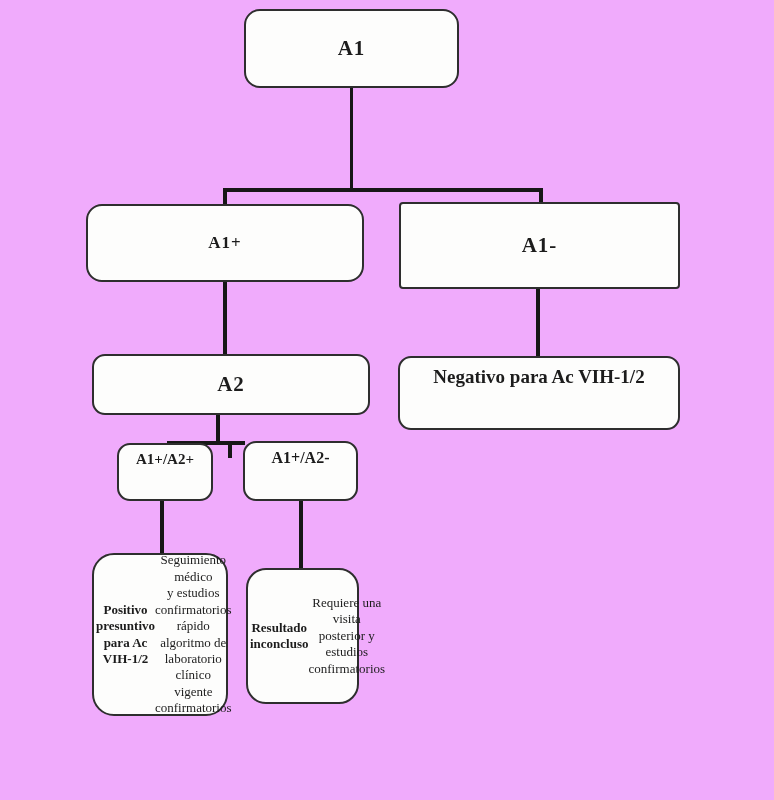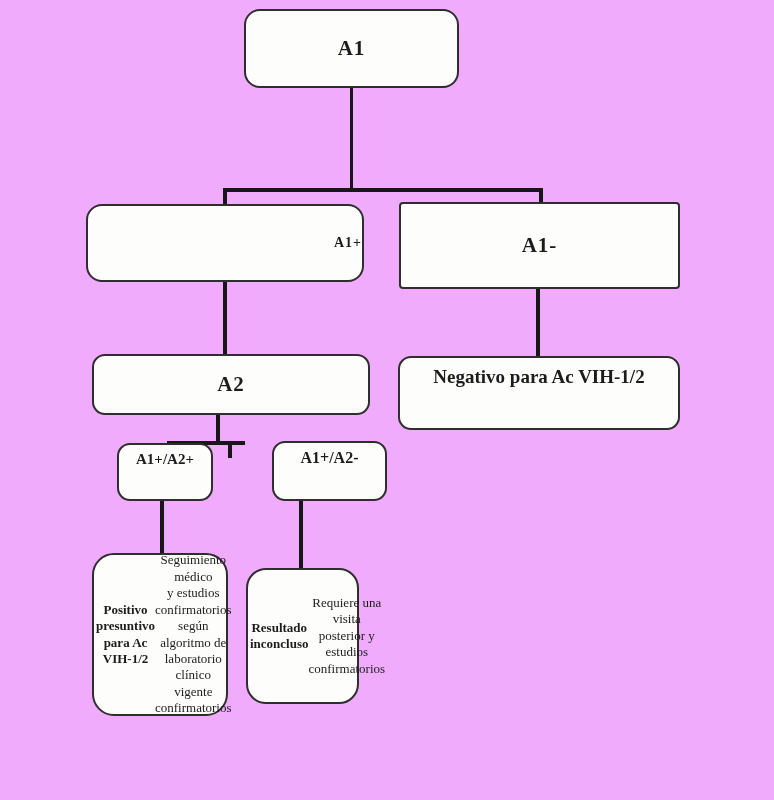--- a/index.html
+++ b/index.html
@@ -39,41 +39,41 @@
   }
   .multiline {
     white-space: pre-line;
   }
   #node-a1 {
     left: 244px; top: 9px; width: 215px; height: 79px;
     border-radius: 16px; font-size: 21px; letter-spacing: 1px;
   }
   #node-a1-plus {
     left: 86px; top: 204px; width: 278px; height: 78px;
-    border-radius: 16px; font-size: 14px; letter-spacing: 1px; justify-content: flex-end;
+    border-radius: 16px; font-size: 17px; letter-spacing: 1px;
   }
   #node-a1-minus {
     left: 399px; top: 202px; width: 281px; height: 87px;
     border-radius: 4px; font-size: 21px; letter-spacing: 1px;
   }
   #node-a2 {
     left: 92px; top: 354px; width: 278px; height: 61px;
     border-radius: 13px; font-size: 21px; letter-spacing: 1px;
   }
   #node-negativo {
     left: 398px; top: 356px; width: 282px; height: 74px;
     border-radius: 13px; font-size: 19px; padding-top: 8px;
   }
   #node-a1plus-a2plus {
     left: 117px; top: 443px; width: 96px; height: 58px;
     border-radius: 13px; font-size: 15px; padding-top: 6px;
   }
   #node-a1plus-a2minus {
     left: 243px; top: 441px; width: 115px; height: 60px;
-    border-radius: 13px; font-size: 16px; padding-top: 6px; margin-left: 29px;
+    border-radius: 13px; font-size: 16px; padding-top: 6px;
   }
   #node-positivo {
     left: 92px; top: 553px; width: 136px; height: 163px;
     border-radius: 22px; font-size: 13px; font-weight: normal;
     padding: 7px 2px; line-height: 16.4px; 
     justify-content: flex-start;
   }
   #node-resultado {
     left: 246px; top: 568px; width: 113px; height: 136px;
     border-radius: 20px; font-size: 13px; font-weight: normal;
@@ -150,21 +150,21 @@
   <div class="node top-align" id="node-a1plus-a2minus">
     <span>A1+/A2-</span>
   </div>
 
   <div class="node" id="node-positivo">
     <span class="block-title multiline">Positivo presuntivo
 para Ac VIH-1/2</span>
     <span class="multiline">Seguimiento médico
 y estudios
 confirmatorios
-según algoritmo de
+rápido algoritmo de
 laboratorio clínico
 vigente
 confirmatorios</span>
   </div>
 
   <div class="node" id="node-resultado">
     <span class="block-title multiline">Resultado
 inconcluso</span>
     <span class="multiline">Requiere una
 visita posterior y

